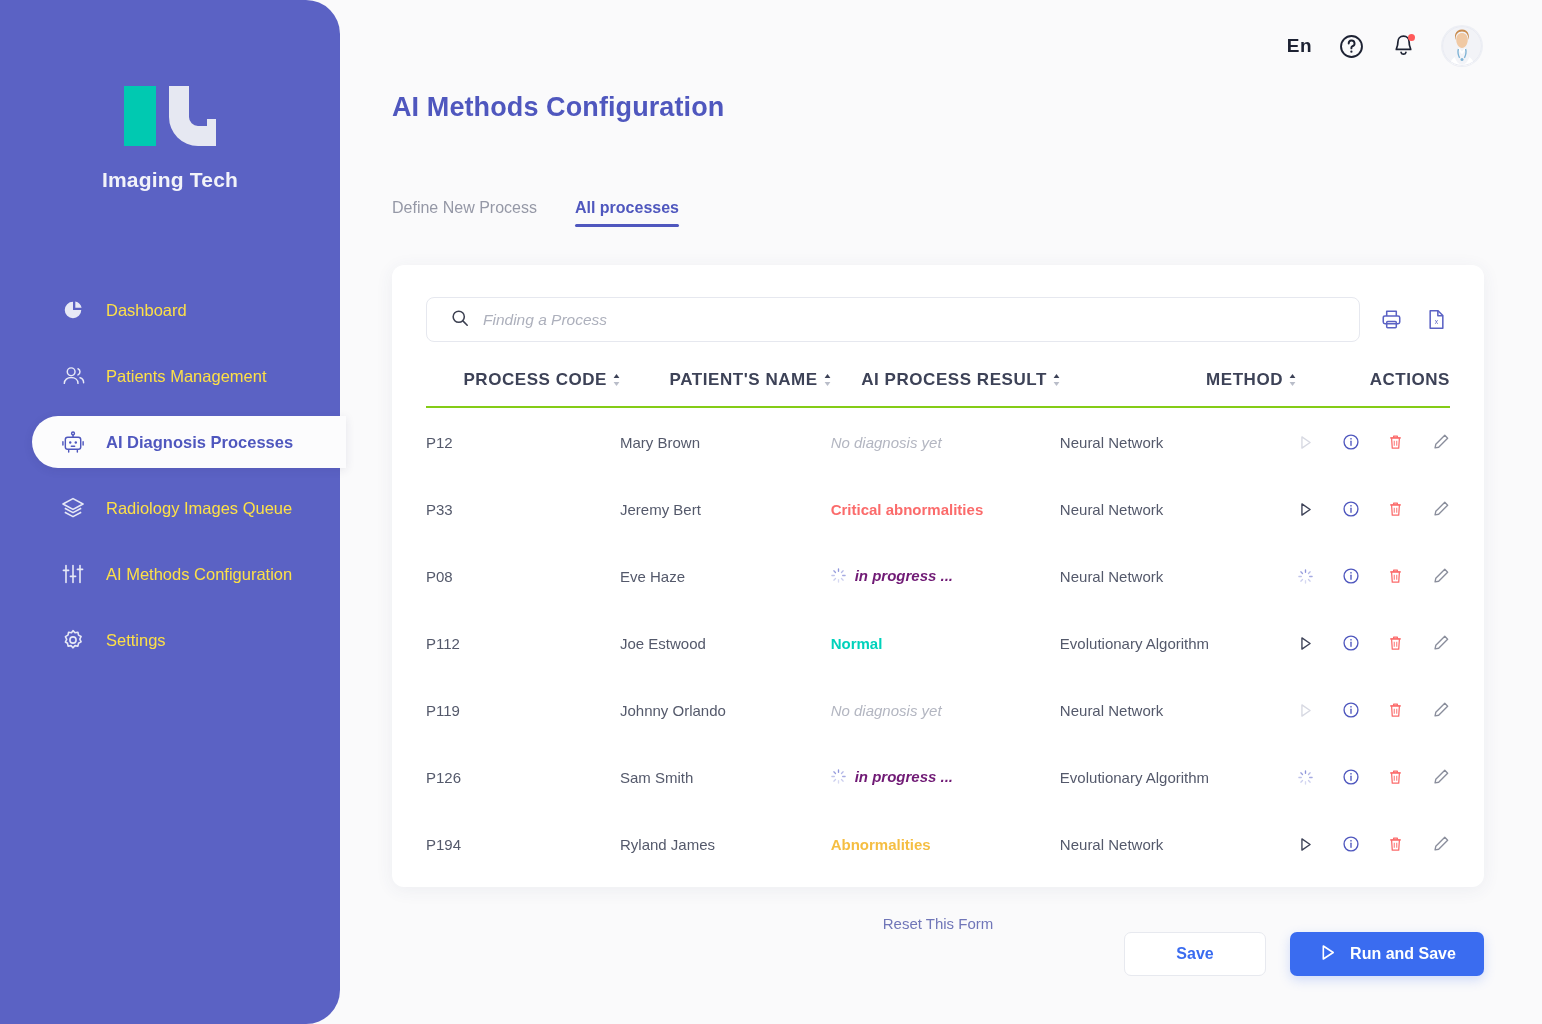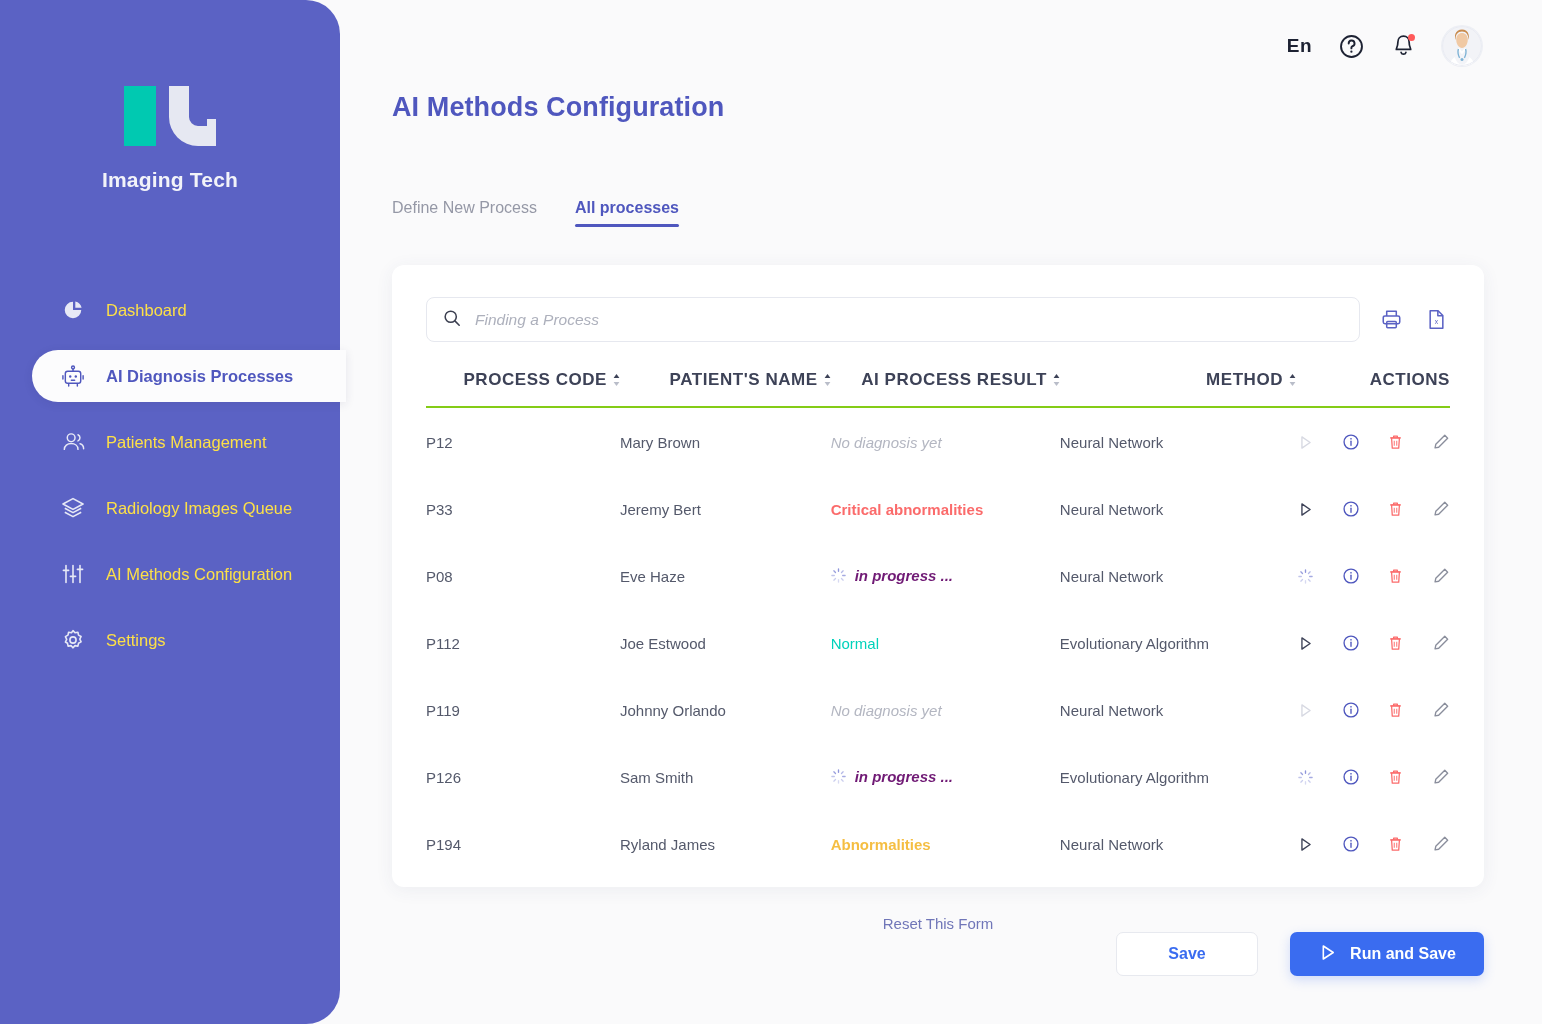--- a/index.html
+++ b/index.html
@@ -124,21 +124,21 @@
     padding: 32px 34px 40px 34px;
     height: 622px;
   }
   .search-row { display: flex; align-items: center; gap: 18px; }
   .search-box {
     flex: 1 1 auto;
     height: 45px;
     border: 1px solid #E6E8EF;
     border-radius: 8px;
     display: flex; align-items: center;
-    padding: 0 16px;
+    padding: 0 24px;
     background: #fff;
   }
   .search-box input {
     border: 0; outline: 0; margin-left: 14px;
     font-family: "Liberation Sans", sans-serif;
     font-size: 15.5px; font-style: italic; color: #3B3F50;
     width: 100%; background: transparent;
   }
   .search-box input::placeholder { color: #ADB0BC; font-style: italic; }
   .export-btn { cursor: pointer; padding: 2px; display: flex; }
@@ -161,37 +161,37 @@
   }
   .col-code   { width: 195px; }
   .col-name   { width: 212px; }
   .col-result { width: 230px; }
   .col-method { width: 240px; }
   .col-actions{ width: auto; }
 
   .status { font-size: 15px; display: inline-flex; align-items: center; gap: 9px; white-space: nowrap; }
   .status.none      { color: #B3B6C1; font-style: italic; }
   .status.critical  { color: #FB6B6B; font-weight: bold; }
-  .status.normal    { color: #00D2BB; font-weight: normal; }
+  .status.normal    { color: #00D2BB; font-weight: bold; }
   .status.abnormal  { color: #F5BE42; font-weight: bold; align-items: flex-end; }
   .status.progress  { color: #701a75; font-weight: bold; font-style: italic; }
 
   .actions { display: flex; align-items: center; gap: 26px; }
   .act { cursor: pointer; display: flex; align-items: center; justify-content: center; width: 19px; height: 20px; }
   .act.disabled { cursor: default; }
 
   
   .footer {
     display: flex; align-items: center;
     margin-top: 28px; margin-left: 4px; flex-direction: column;
   }
   .reset-link {
     font-size: 15px; color: #7076B8; cursor: pointer;
   }
-  .footer-right { margin-left: auto; display: flex; align-items: flex-start; gap: 32px; }
+  .footer-right { margin-left: auto; display: flex; align-items: flex-start; gap: 24px; }
   .btn {
     height: 44px; border-radius: 7px;
     display: flex; align-items: center; justify-content: center;
     font-size: 16px; font-weight: bold; cursor: pointer;
     font-family: "Liberation Sans", sans-serif;
   }
   .btn-save {
     width: 142px; background: #fff; color: #3A6CF0;
     border: 1px solid #E7E9EF;
   }
@@ -221,48 +221,48 @@
     <nav class="nav">
 
       <div class="nav-item">
         <span class="nav-icon">
           <svg width="22" height="22" viewBox="0 0 24 24" fill="none" stroke="#E7E9F6" stroke-width="1.7">
             <path d="M12 3a9 9 0 1 0 9 9h-9z" fill="#E7E9F6" stroke="none"></path>
             <path d="M14.5 2.6a9 9 0 0 1 6.9 6.9h-6.9z" fill="#E7E9F6" stroke="none"></path>
           </svg>
         </span>
         <span class="nav-label">Dashboard</span>
+      </div>
+
+      <div class="nav-item">
+        <span class="nav-icon">
+          <svg width="24" height="22" viewBox="0 0 26 22" fill="none" stroke="#E7E9F6" stroke-width="1.6" stroke-linecap="round">
+            <circle cx="11" cy="6.4" r="4.2"></circle>
+            <path d="M3.6 19c0-4 3.4-6.3 7.4-6.3s7.4 2.3 7.4 6.3"></path>
+            <path d="M18.4 3.2a3.6 3.6 0 0 1 0 6.6"></path>
+            <path d="M20.6 12.9c2.4.7 3.9 2.6 3.9 5.3"></path>
+          </svg>
+        </span>
+        <span class="nav-label">Patients Management</span>
       </div>
 
       <div class="nav-item active">
         <span class="nav-icon">
           <svg width="25" height="25" viewBox="0 0 26 26" fill="none" stroke="#4F57BE" stroke-width="1.5" stroke-linecap="round">
             <rect x="4.5" y="7.5" width="16" height="12.5" rx="2.4"></rect>
             <circle cx="12.5" cy="3.6" r="1.5"></circle>
             <path d="M12.5 5.2v2.3"></path>
             <circle cx="9.6" cy="13" r="1.25" fill="#4F57BE" stroke="none"></circle>
             <circle cx="15.4" cy="13" r="1.25" fill="#4F57BE" stroke="none"></circle>
             <path d="M10.8 16.8h3.4"></path>
             <path d="M2 12.2v3.4M23 12.2v3.4"></path>
             <path d="M8 21.2v1.6M17 21.2v1.6"></path>
           </svg>
         </span>
         <span class="nav-label">AI Diagnosis Processes</span>
-      </div>
-
-      <div class="nav-item">
-        <span class="nav-icon">
-          <svg width="24" height="22" viewBox="0 0 26 22" fill="none" stroke="#E7E9F6" stroke-width="1.6" stroke-linecap="round">
-            <circle cx="11" cy="6.4" r="4.2"></circle>
-            <path d="M3.6 19c0-4 3.4-6.3 7.4-6.3s7.4 2.3 7.4 6.3"></path>
-            <path d="M18.4 3.2a3.6 3.6 0 0 1 0 6.6"></path>
-            <path d="M20.6 12.9c2.4.7 3.9 2.6 3.9 5.3"></path>
-          </svg>
-        </span>
-        <span class="nav-label">Patients Management</span>
       </div>
 
       <div class="nav-item">
         <span class="nav-icon">
           <svg width="24" height="24" viewBox="0 0 24 24" fill="none" stroke="#E7E9F6" stroke-width="1.6" stroke-linejoin="round">
             <path d="M12 2.6 22 8l-10 5.4L2 8z"></path>
             <path d="M3.8 12.2 12 16.6l8.2-4.4"></path>
             <path d="M3.8 16.2 12 20.6l8.2-4.4"></path>
           </svg>
         </span>

